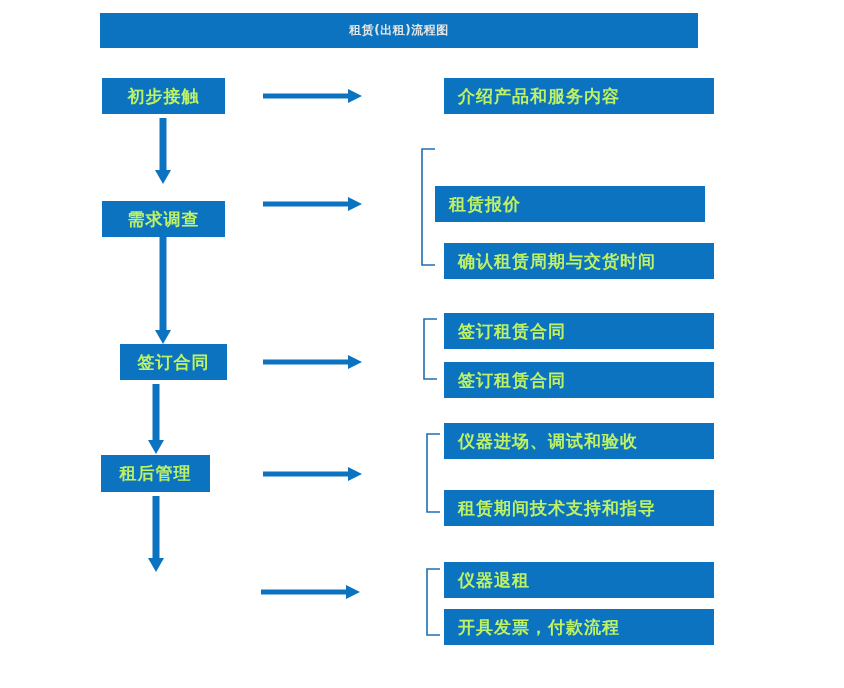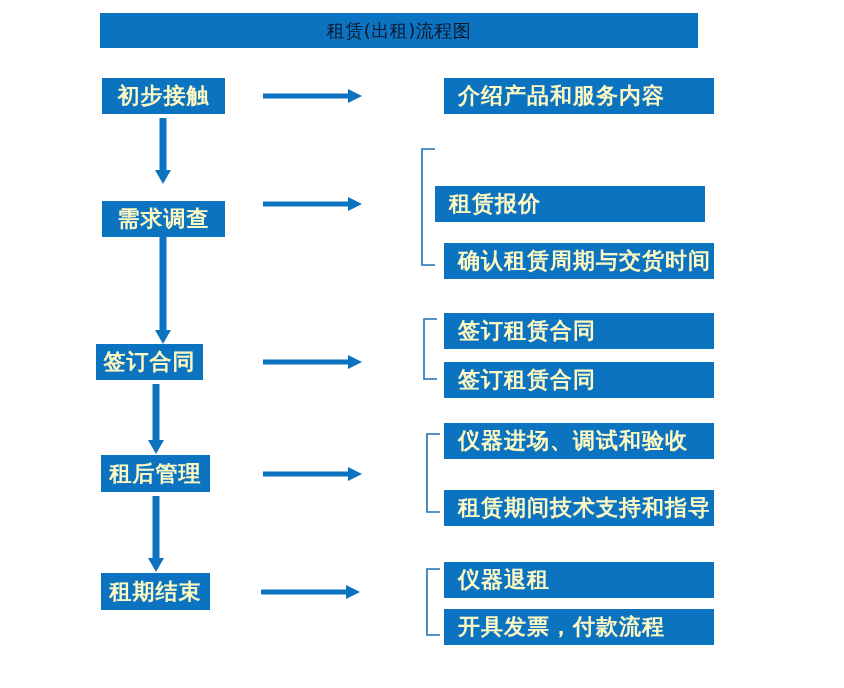--- a/index.html
+++ b/index.html
@@ -14,36 +14,36 @@
     overflow: hidden;
   }
   #canvas {
     position: relative;
     width: 844px;
     height: 688px;
   }
   .title-bar {
     position: absolute;
     background: #0b73c0;
-    color: #0f172a;
+    color: #e5e5e5;
     display: flex;
     align-items: center;
     justify-content: center;
-    font-weight: normal;
-    font-size: 18px;
+    font-weight: bold;
+    font-size: 12px;
     letter-spacing: 0.5px;
   }
   .node-box {
     position: absolute;
     background: #0b73c0;
-    color: #fef9c3;
+    color: #bef264;
     display: flex;
     align-items: center;
     font-weight: bold;
-    font-size: 22px;
+    font-size: 17px;
     letter-spacing: 1px;
   }
   .node-box.stage {
     justify-content: center;
   }
   .node-box.detail {
     justify-content: flex-start;
     padding-left: 14px;
   }
   .arrow-right {
@@ -66,25 +66,24 @@
 <body>
 
 <div id="canvas">
 
   <div class="title-bar" style="left:100px; top:13px; width:598px; height:35px;">租赁(出租)流程图</div>
 
   <div class="node-box stage" style="left:102px; top:78px; width:123px; height:36px;">初步接触</div>
 
   <div class="node-box stage" style="left:102px; top:186px; width:123px; height:36px;margin-top:15px;">需求调查</div>
 
-  <div class="node-box stage" style="left:96px; top:344px; width:107px; height:36px;">签订合同</div>
+  <div class="node-box stage" style="left:120px; top:344px; width:107px; height:36px;">签订合同</div>
 
   <div class="node-box stage" style="left:101px; top:455px; width:109px; height:37px;">租后管理</div>
 
-  <div class="node-box stage" style="left:101px; top:573px; width:109px; height:37px;">租期结束</div>
 
   <div class="arrow-down" style="left:153px; top:118px; width:20px; height:68px;">
     <svg width="20" height="68" viewBox="0 0 20 68">
       <line x1="10" y1="0" x2="10" y2="56" stroke="#0b73c0" stroke-width="7"></line>
       <polygon points="10,66 2,52 18,52" fill="#0b73c0"></polygon>
     </svg>
   </div>
 
   <div class="arrow-down" style="left:153px; top:226px; width:20px; height:120px;">
     <svg width="20" height="120" viewBox="0 0 20 120">

